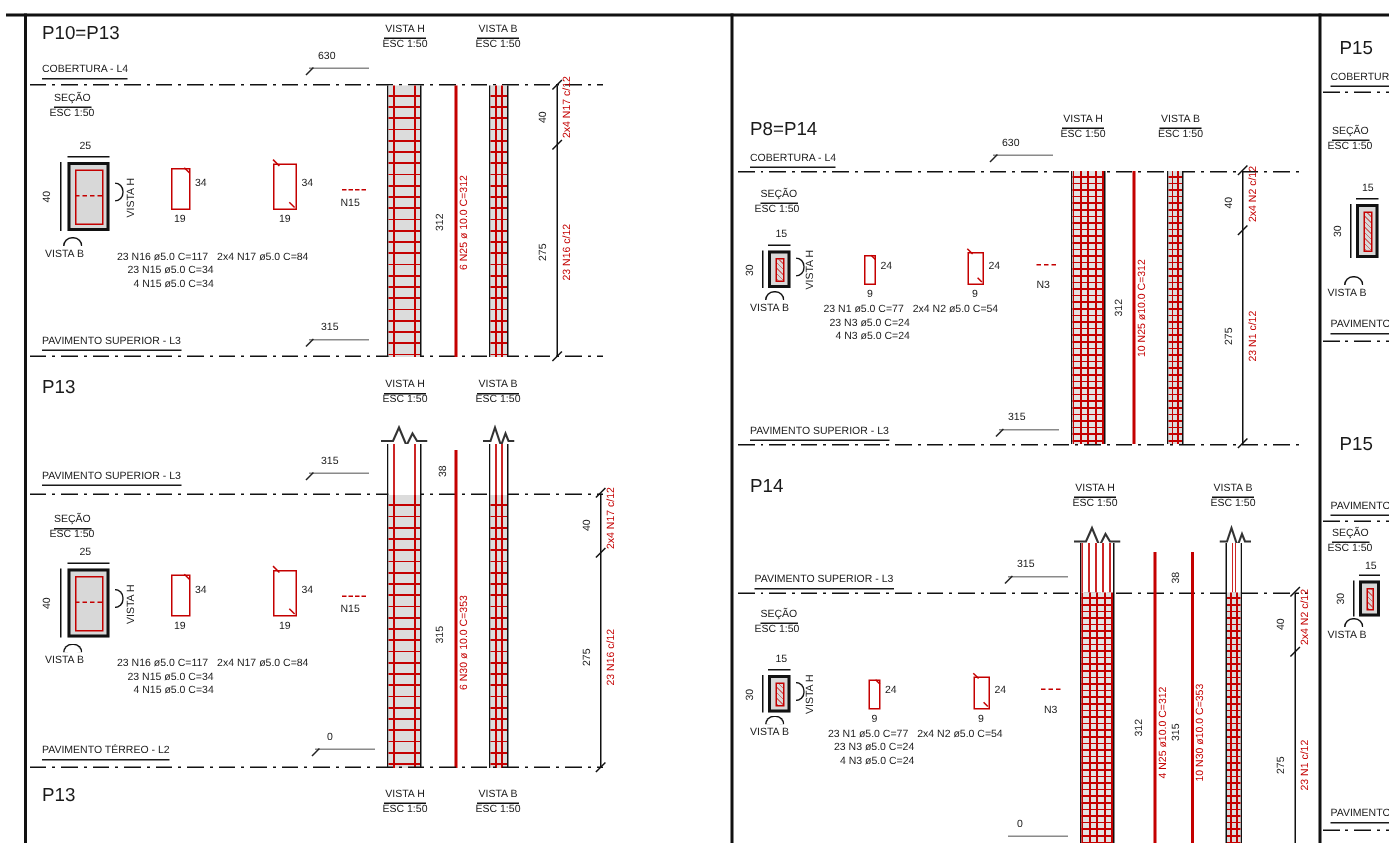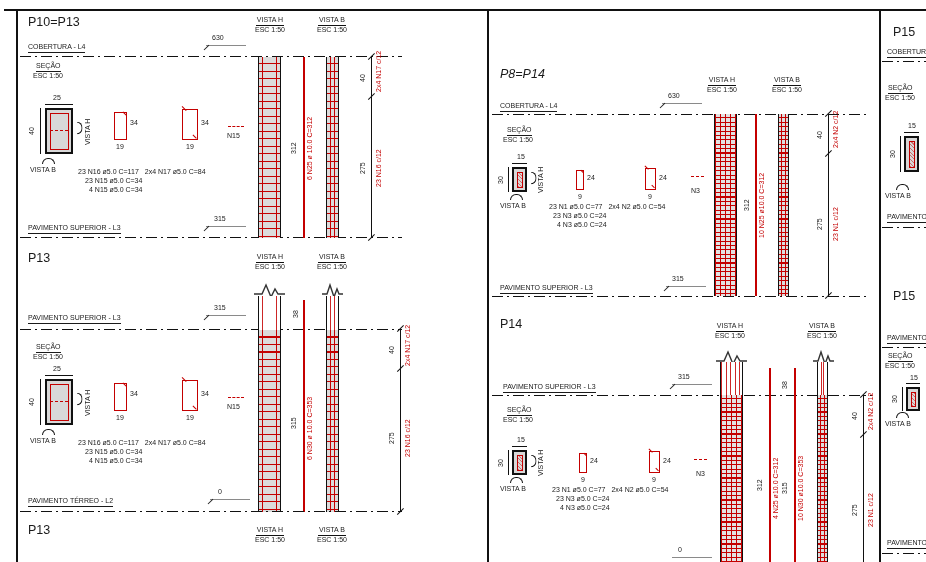--- a/index.html
+++ b/index.html
@@ -229,21 +229,21 @@
 
   <div class="vline" style="left:400px;top:329px;height:183px;"></div>
   <div class="tk" style="left:396px;top:328px;"></div>
   <div class="tk" style="left:396px;top:368px;"></div>
   <div class="tk" style="left:396px;top:511px;"></div>
   <div class="txt v" style="left:388px;top:336px;height:28px;">40</div>
   <div class="txt v red" style="left:404px;top:320px;height:50px;">2x4 N17 c/12</div>
   <div class="txt v" style="left:388px;top:420px;height:36px;">275</div>
   <div class="txt v red" style="left:404px;top:410px;height:56px;">23 N16 c/12</div>
 
-  <div class="title" style="left:500px;top:68px;font-style:italic;">P8=P14</div>
+  <div class="title" style="left:500px;top:80px;">P8=P14</div>
   <div class="vhead" style="left:692px;top:76px;">
     <span class="l1">VISTA H</span>
     <span class="l2">ESC 1:50</span>
   </div>
   <div class="vhead" style="left:757px;top:76px;">
     <span class="l1">VISTA B</span>
     <span class="l2">ESC 1:50</span>
   </div>
 
   <div class="txt u" style="left:500px;top:102px;">COBERTURA - L4</div>

